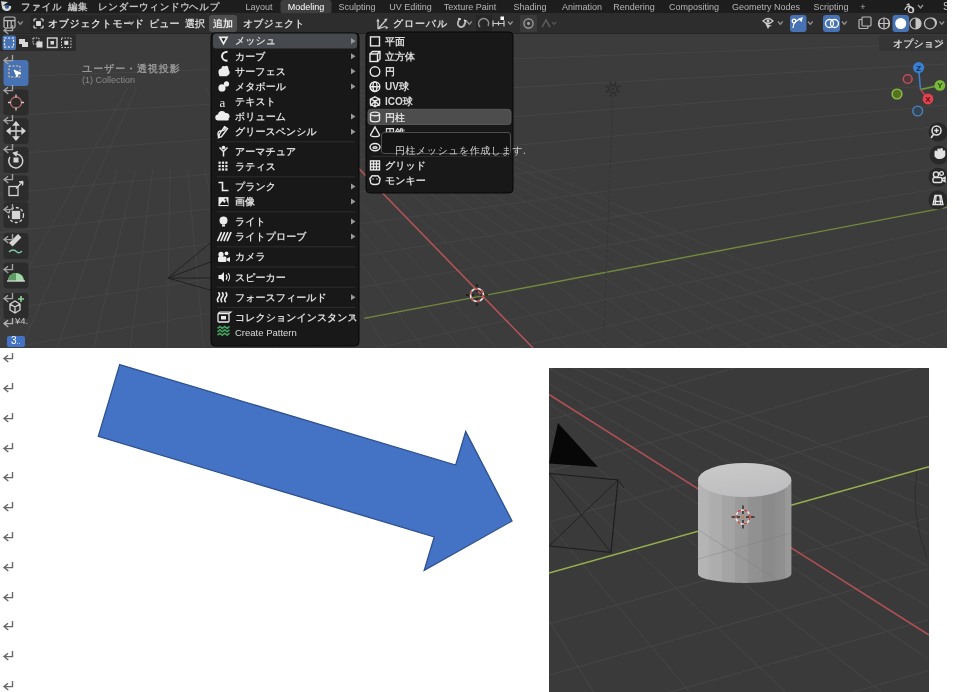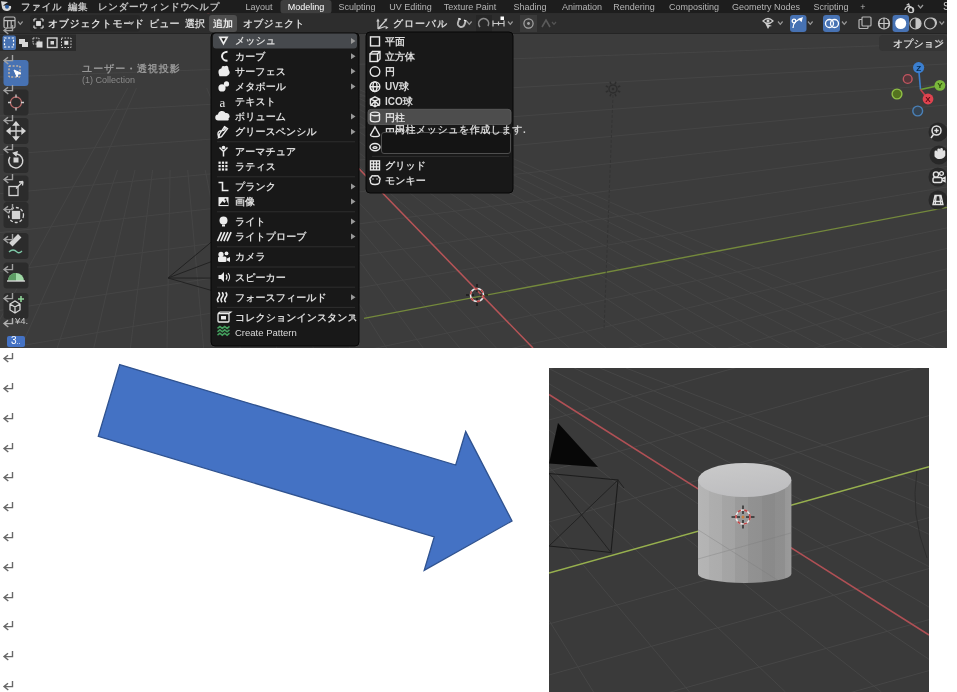--- a/index.html
+++ b/index.html
@@ -416,21 +416,21 @@
       <line x1="8" y1="126.4" x2="145" y2="126.4" stroke="#2e2e2e" stroke-width="1"></line>
       <rect x="6.5" y="130.9" width="9" height="9" stroke="#e8e8e8" stroke-width="1.4" fill="none"></rect>
       <path d="M9.5,130.9 v9 M12.5,130.9 v9 M6.5,133.9 h9 M6.5,136.9 h9" stroke="#e8e8e8" stroke-width="1.4" fill="none"></path>
       <text x="21" y="139.0" font-size="10" font-weight="bold" fill="#dadada">グリッド</text>
       <path d="M7,147.5 a2,2 0 0 1 3,-1.5 a3,3 0 0 1 2,0 a2,2 0 0 1 3,1.5 q2,1 0.5,3 q1,4 -4.5,4 q-5.5,0 -4.5,-4 q-1.5,-2 0.5,-3z" stroke="#e8e8e8" stroke-width="1.4" fill="none"></path>
       <circle cx="9" cy="149.0" r="0.7" fill="#e8e8e8"></circle>
       <circle cx="13" cy="149.0" r="0.7" fill="#e8e8e8"></circle>
       <text x="21" y="154.1" font-size="10" font-weight="bold" fill="#dadada">モンキー</text>
     </svg>
     <div class="abs" style="left:381px;top:132px;width:130px;height:22px;background:#141414;border:1px solid #4e4e4e;border-radius:3px;box-sizing:border-box"></div>
-    <div class="abs" style="left:395px;top:123px;font-size:10px;letter-spacing:0.5px;font-weight:bold;color:#d0d0d0">円柱メッシュを作成します.</div>
+    <div class="abs" style="left:395px;top:144px;font-size:10px;letter-spacing:0.5px;font-weight:normal;color:#d0d0d0">円柱メッシュを作成します.</div>
   </div>
 <div class="abs" style="left:549px;top:368px;width:380px;height:324px;background:#3a3a3a;overflow:hidden">
     <svg width="380" height="324" style="position:absolute;left:0;top:0">
       <g stroke="#464646" stroke-width="1">
         <line x1="0" y1="1.0" x2="380" y2="-105.4"></line>
         <line x1="0" y1="52.0" x2="380" y2="-54.4"></line>
         <line x1="0" y1="103.0" x2="380" y2="-3.4"></line>
         <line x1="0" y1="154.0" x2="380" y2="47.6"></line>
         <line x1="0" y1="256.0" x2="380" y2="149.6"></line>
         <line x1="0" y1="307.0" x2="380" y2="200.6"></line>

